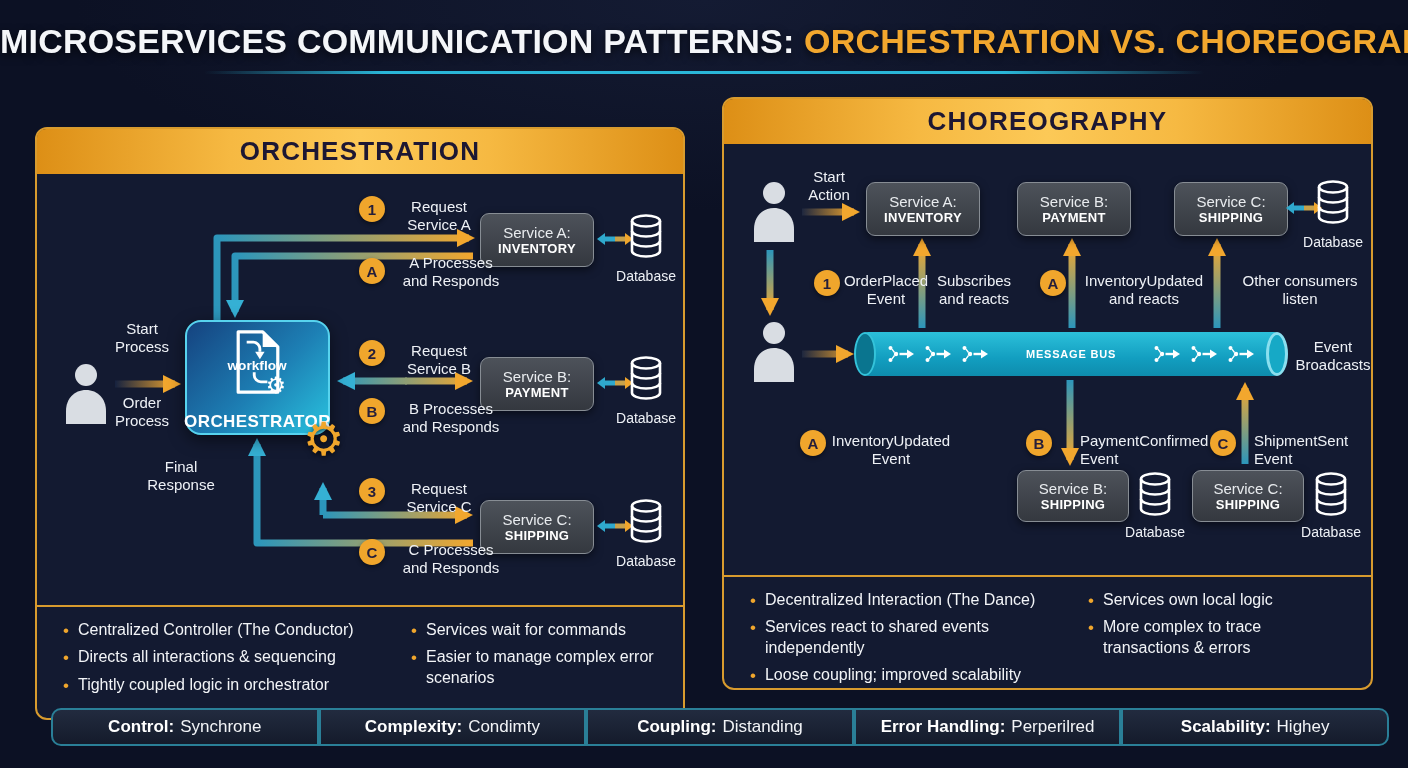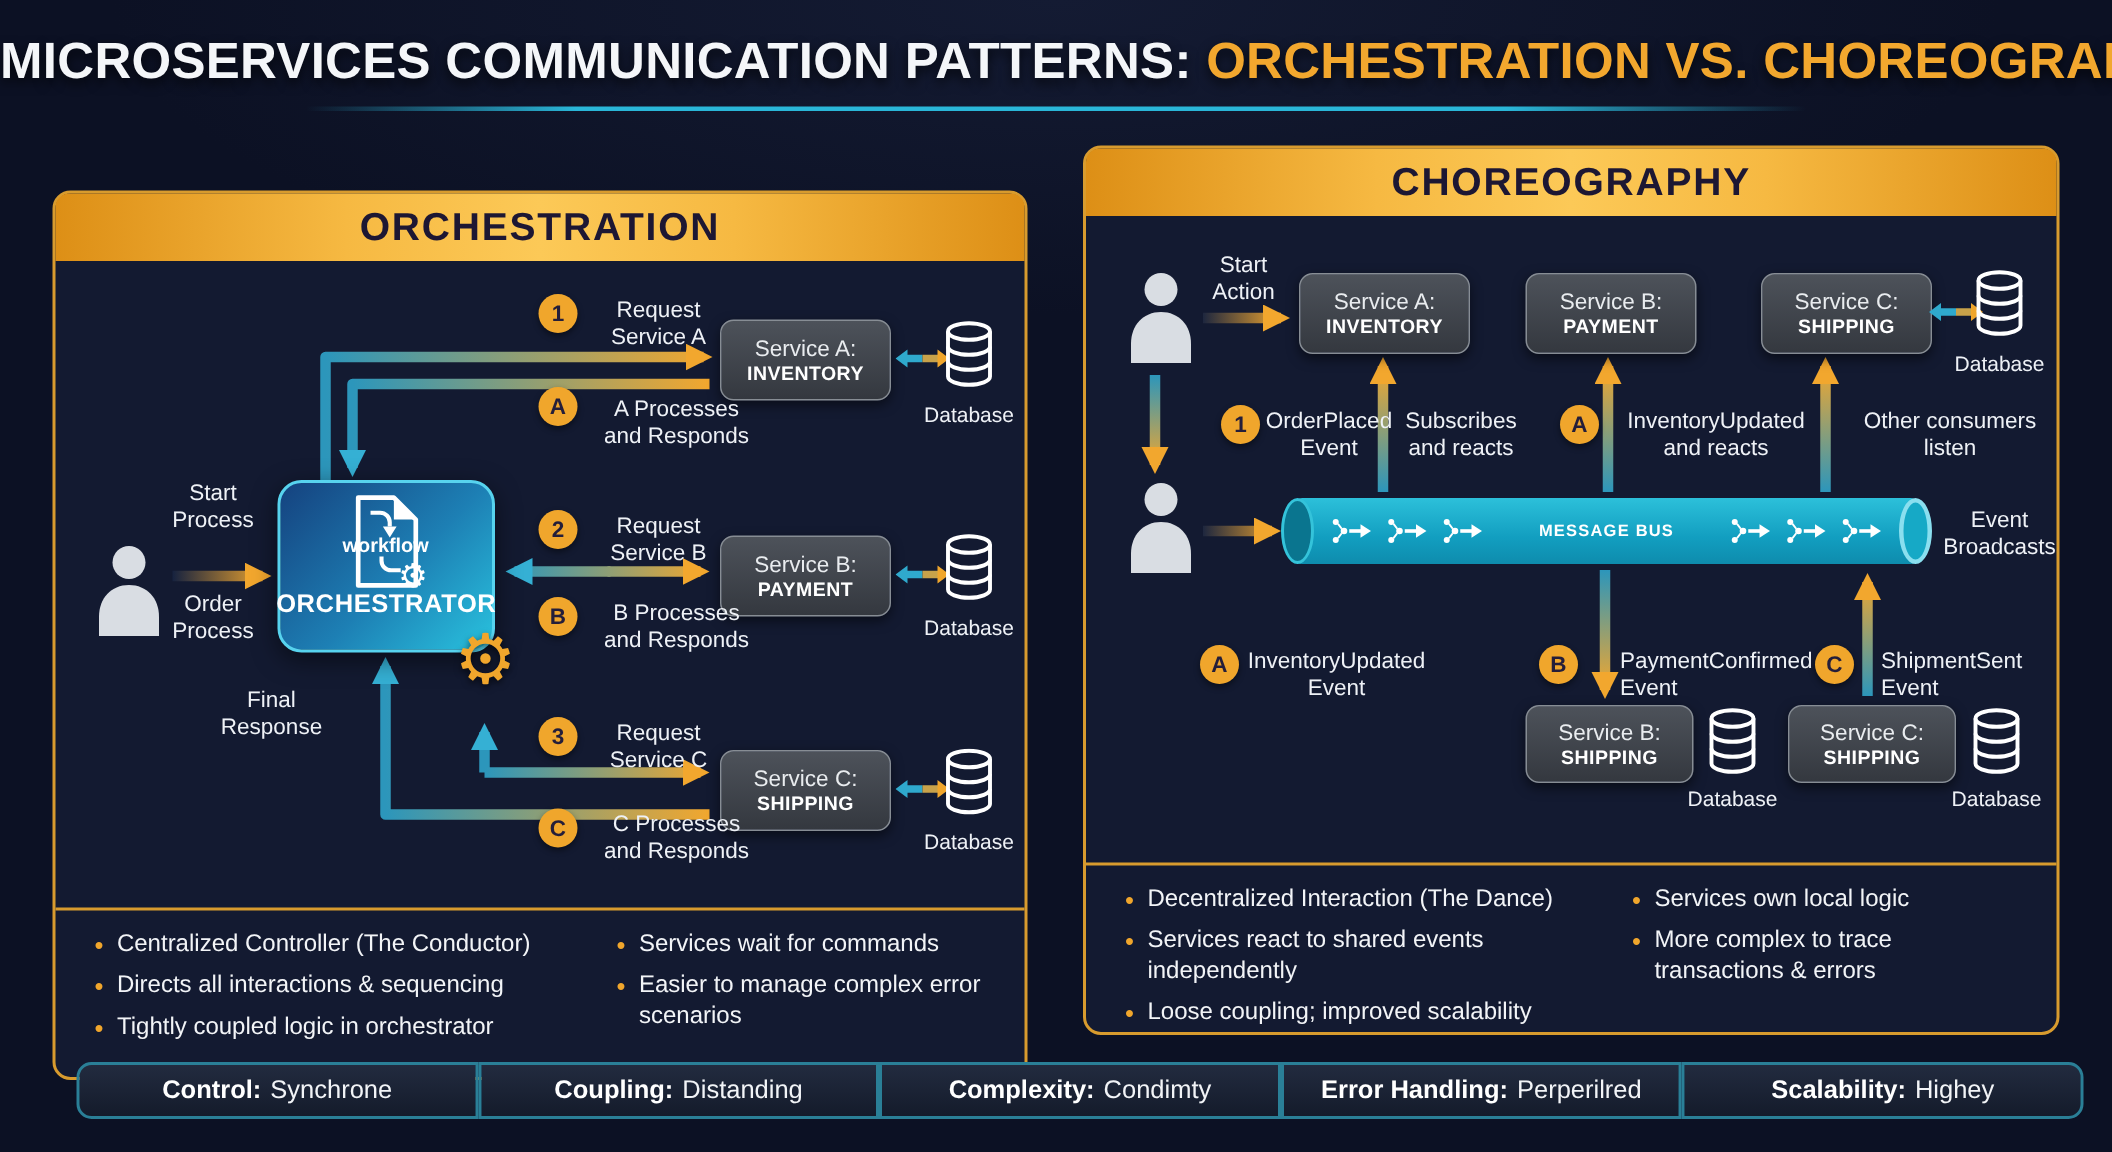--- a/index.html
+++ b/index.html
@@ -34,21 +34,21 @@
   .svc .l2{font-size:13px;font-weight:bold;color:#fff;letter-spacing:.3px;}
   .person{position:absolute;z-index:3;}
   .dbi{position:absolute;z-index:3;}
   .db-label{position:absolute;font-size:14px;color:#eef1f6;text-align:center;z-index:3;}
   .dblink{position:absolute;z-index:3;}
   .gearbig{position:absolute;font-size:46px;color:#f0a62c;line-height:1;z-index:5;
     text-shadow:0 2px 5px rgba(0,0,0,.6);font-family:"DejaVu Sans", sans-serif;}
   .orch{position:absolute;left:148px;top:146px;width:145px;height:115px;border-radius:16px;z-index:4;
     background:linear-gradient(135deg,#15427f,#1d7fb4 55%,#29c2de);border:2px solid #57d3ee;
     display:flex;flex-direction:column;align-items:center;justify-content:space-between;
-    padding:7px 0 20px;box-sizing:border-box;box-shadow:0 5px 16px rgba(0,0,0,.5);}
+    padding:7px 0 1px;box-sizing:border-box;box-shadow:0 5px 16px rgba(0,0,0,.5);}
   .orch .oname{font-size:17px;font-weight:bold;color:#fff;letter-spacing:.4px;}
   .bus{position:absolute;left:133px;top:188px;width:428px;height:44px;z-index:2;
     background:linear-gradient(180deg,#2cc0da,#129ec0 60%,#0e8cad);border-radius:11px/22px;
     display:flex;align-items:center;justify-content:space-between;padding:0 30px;box-sizing:border-box;}
   .buscap{position:absolute;top:0;width:22px;height:44px;border-radius:50%;box-sizing:border-box;}
   .buscapL{left:-3px;background:#0a758f;border:2px solid #34c3da;}
   .buscapR{right:-3px;background:#16a9c6;border:3px solid #8adfef;}
   .bustext{font-size:11px;font-weight:bold;color:#fff;letter-spacing:.8px;white-space:nowrap;}
   .busglyphs{display:flex;gap:9px;align-items:center;}
   .notes{position:absolute;left:0;right:0;top:476px;height:113px;border-top:2px solid #d89b2e;
@@ -148,21 +148,21 @@
 Response</div>
 
       <div class="badge" style="left:322px;top:22px;">1</div>
       <div class="lbl" style="left:352px;top:24px;width:100px;">Request
 Service A</div>
       <div class="svc" style="left:443px;top:39px;">
         <span class="l1">Service A:</span>
         <span class="l2">INVENTORY</span>
       </div>
       <div class="badge" style="left:322px;top:84px;">A</div>
-      <div class="lbl" style="left:352px;top:90px;width:124px;">A Processes
+      <div class="lbl" style="left:352px;top:80px;width:124px;">A Processes
 and Responds</div>
       <svg class="dblink" style="left:560px;top:55px;" width="36" height="20" viewBox="0 0 36 20">
         <path d="M8,4 L0,10 L8,16 Z" fill="#2fa9cd"></path>
           <rect x="7" y="7.5" width="11" height="5" fill="#2fa9cd"></rect>
         <rect x="18" y="7.5" width="11" height="5" fill="#c8a24a"></rect>
           <path d="M28,4 L36,10 L28,16 Z" fill="#f0a62c"></path>
       </svg>
       <svg class="dbi" style="left:592px;top:40px;" width="34" height="46" viewBox="0 0 34 46">
         <g fill="none" stroke="#fff" stroke-width="2.6">
           <ellipse cx="17" cy="7" rx="14" ry="5.5"></ellipse>
@@ -497,26 +497,26 @@
       </ul>
     </div>
   </section>
 
   <div class="stats">
     <div class="stat">
         <b>Control:</b>
         <span>Synchrone</span>
       </div>
     <div class="stat">
+        <b>Complexity:</b>
+        <span>Condimty</span>
+      </div>
+    <div class="stat">
         <b>Coupling:</b>
         <span>Distanding</span>
-      </div>
-    <div class="stat">
-        <b>Complexity:</b>
-        <span>Condimty</span>
       </div>
     <div class="stat">
         <b>Error Handling:</b>
         <span>Perperilred</span>
       </div>
     <div class="stat">
         <b>Scalability:</b>
         <span>Highey</span>
       </div>
   </div>

